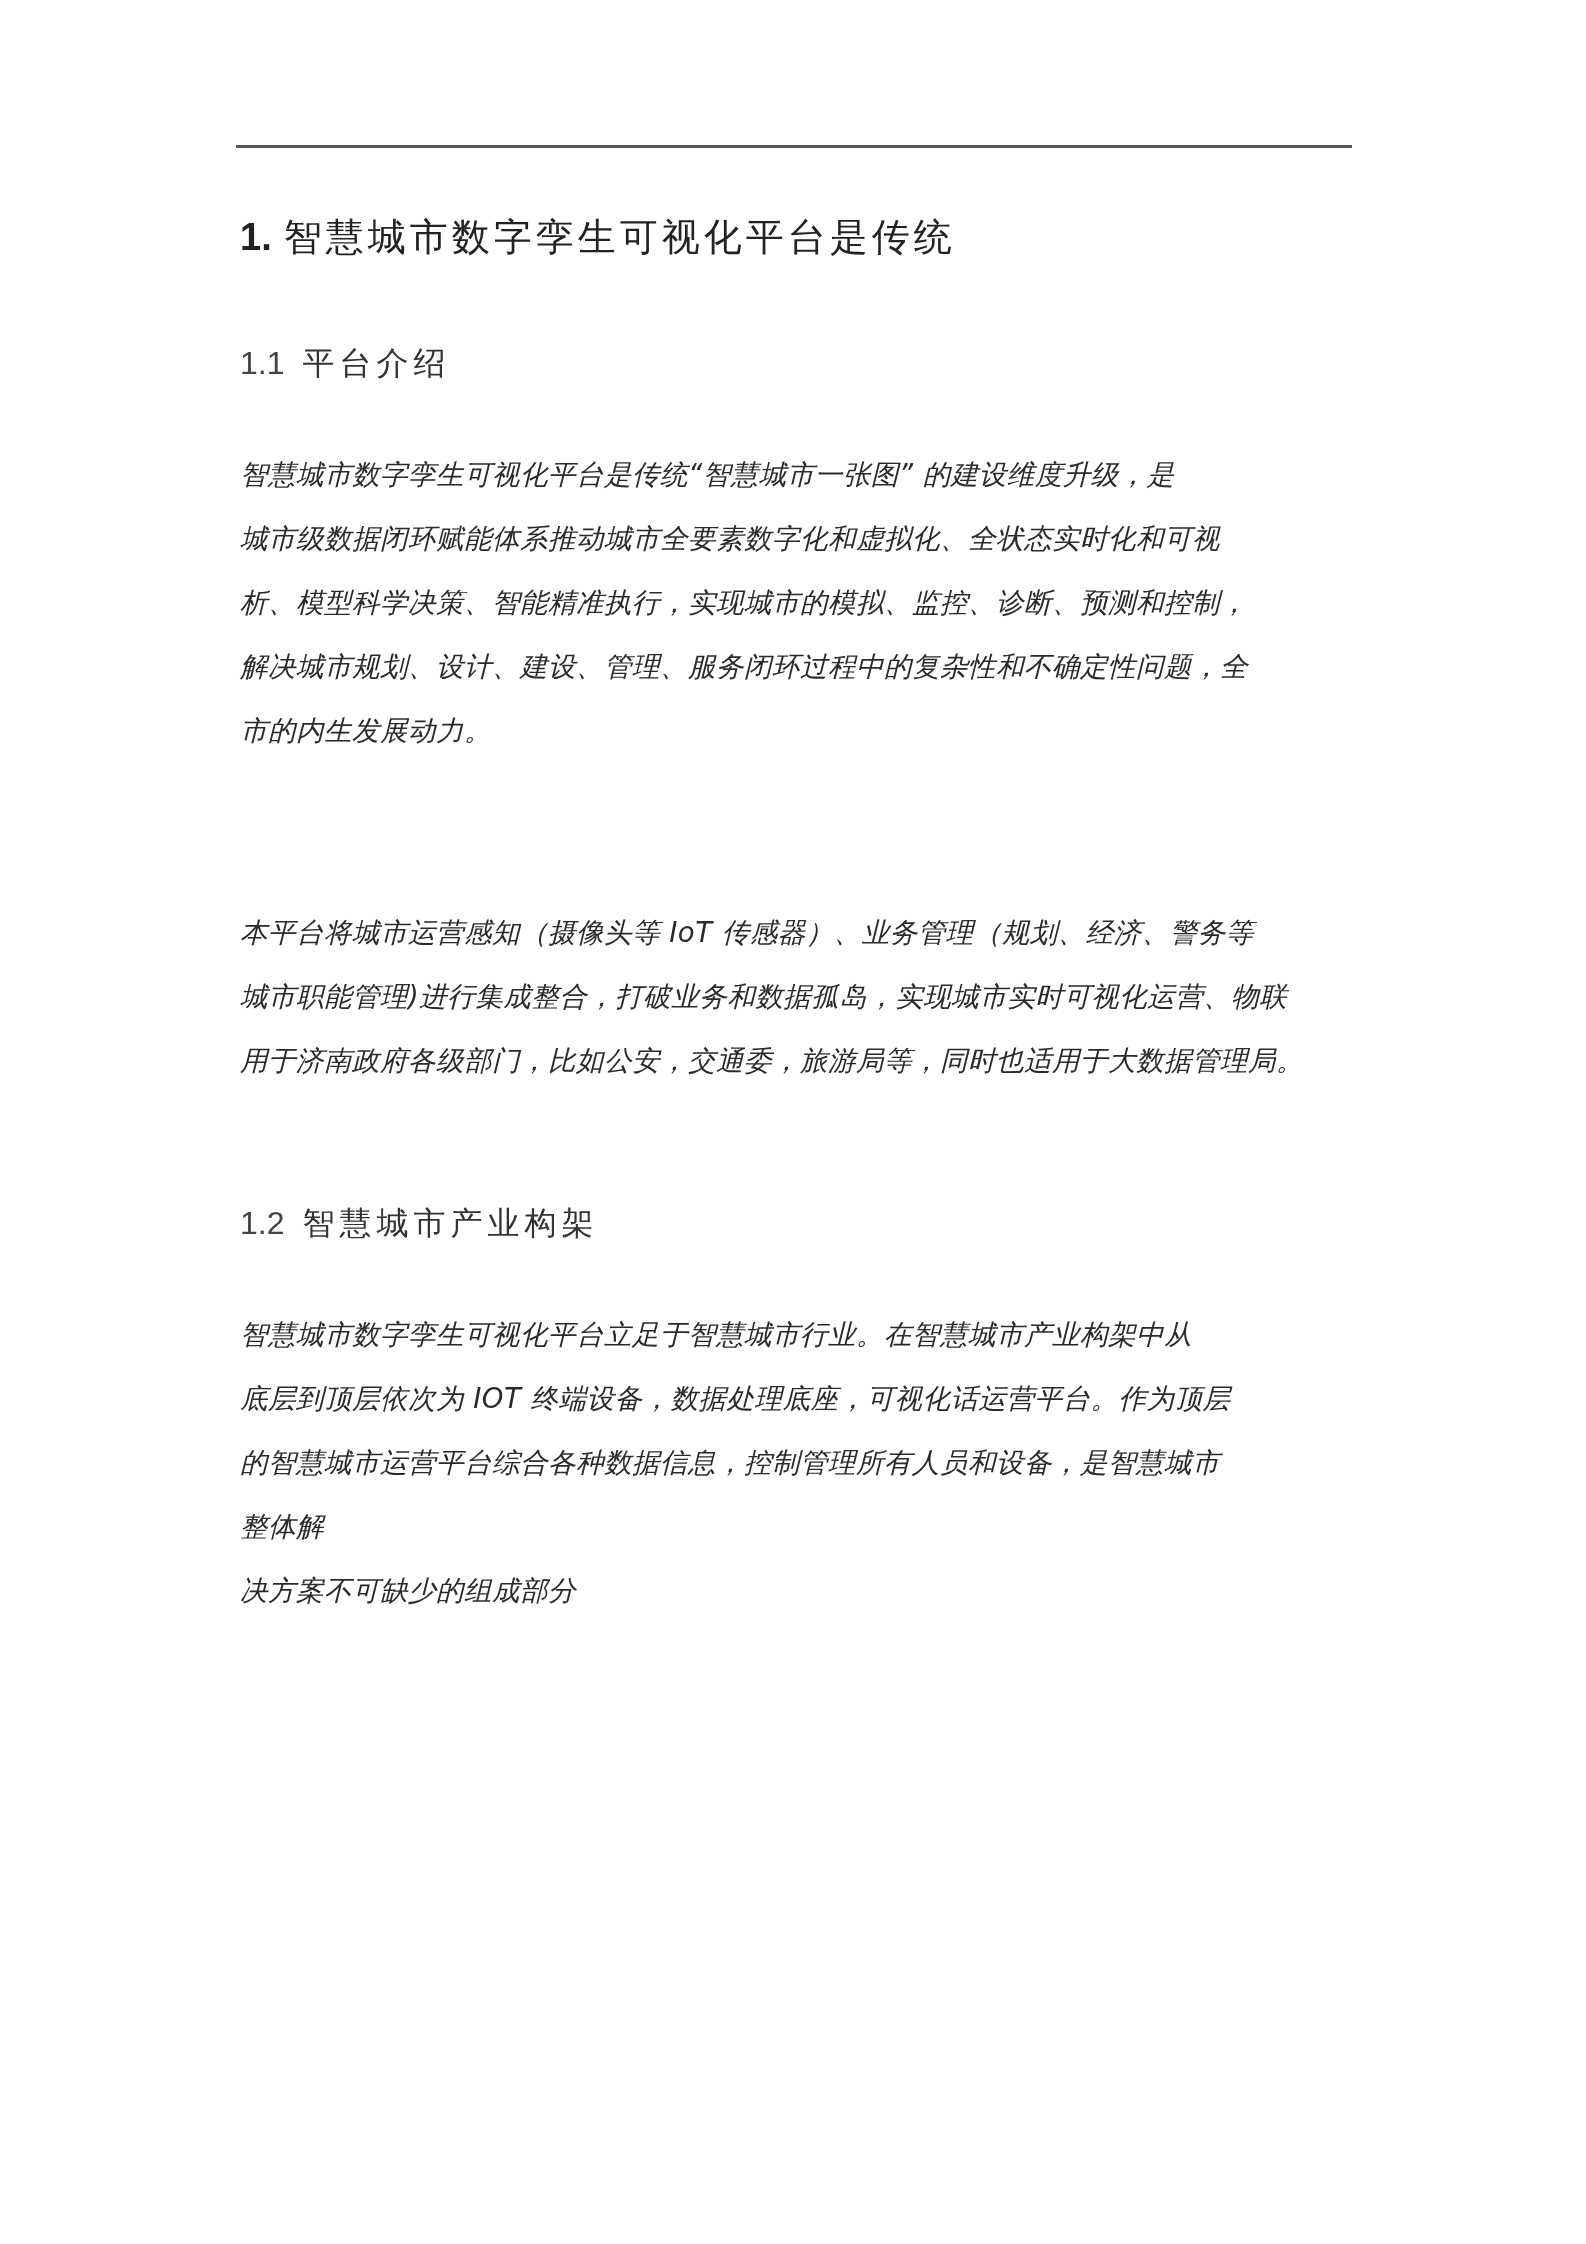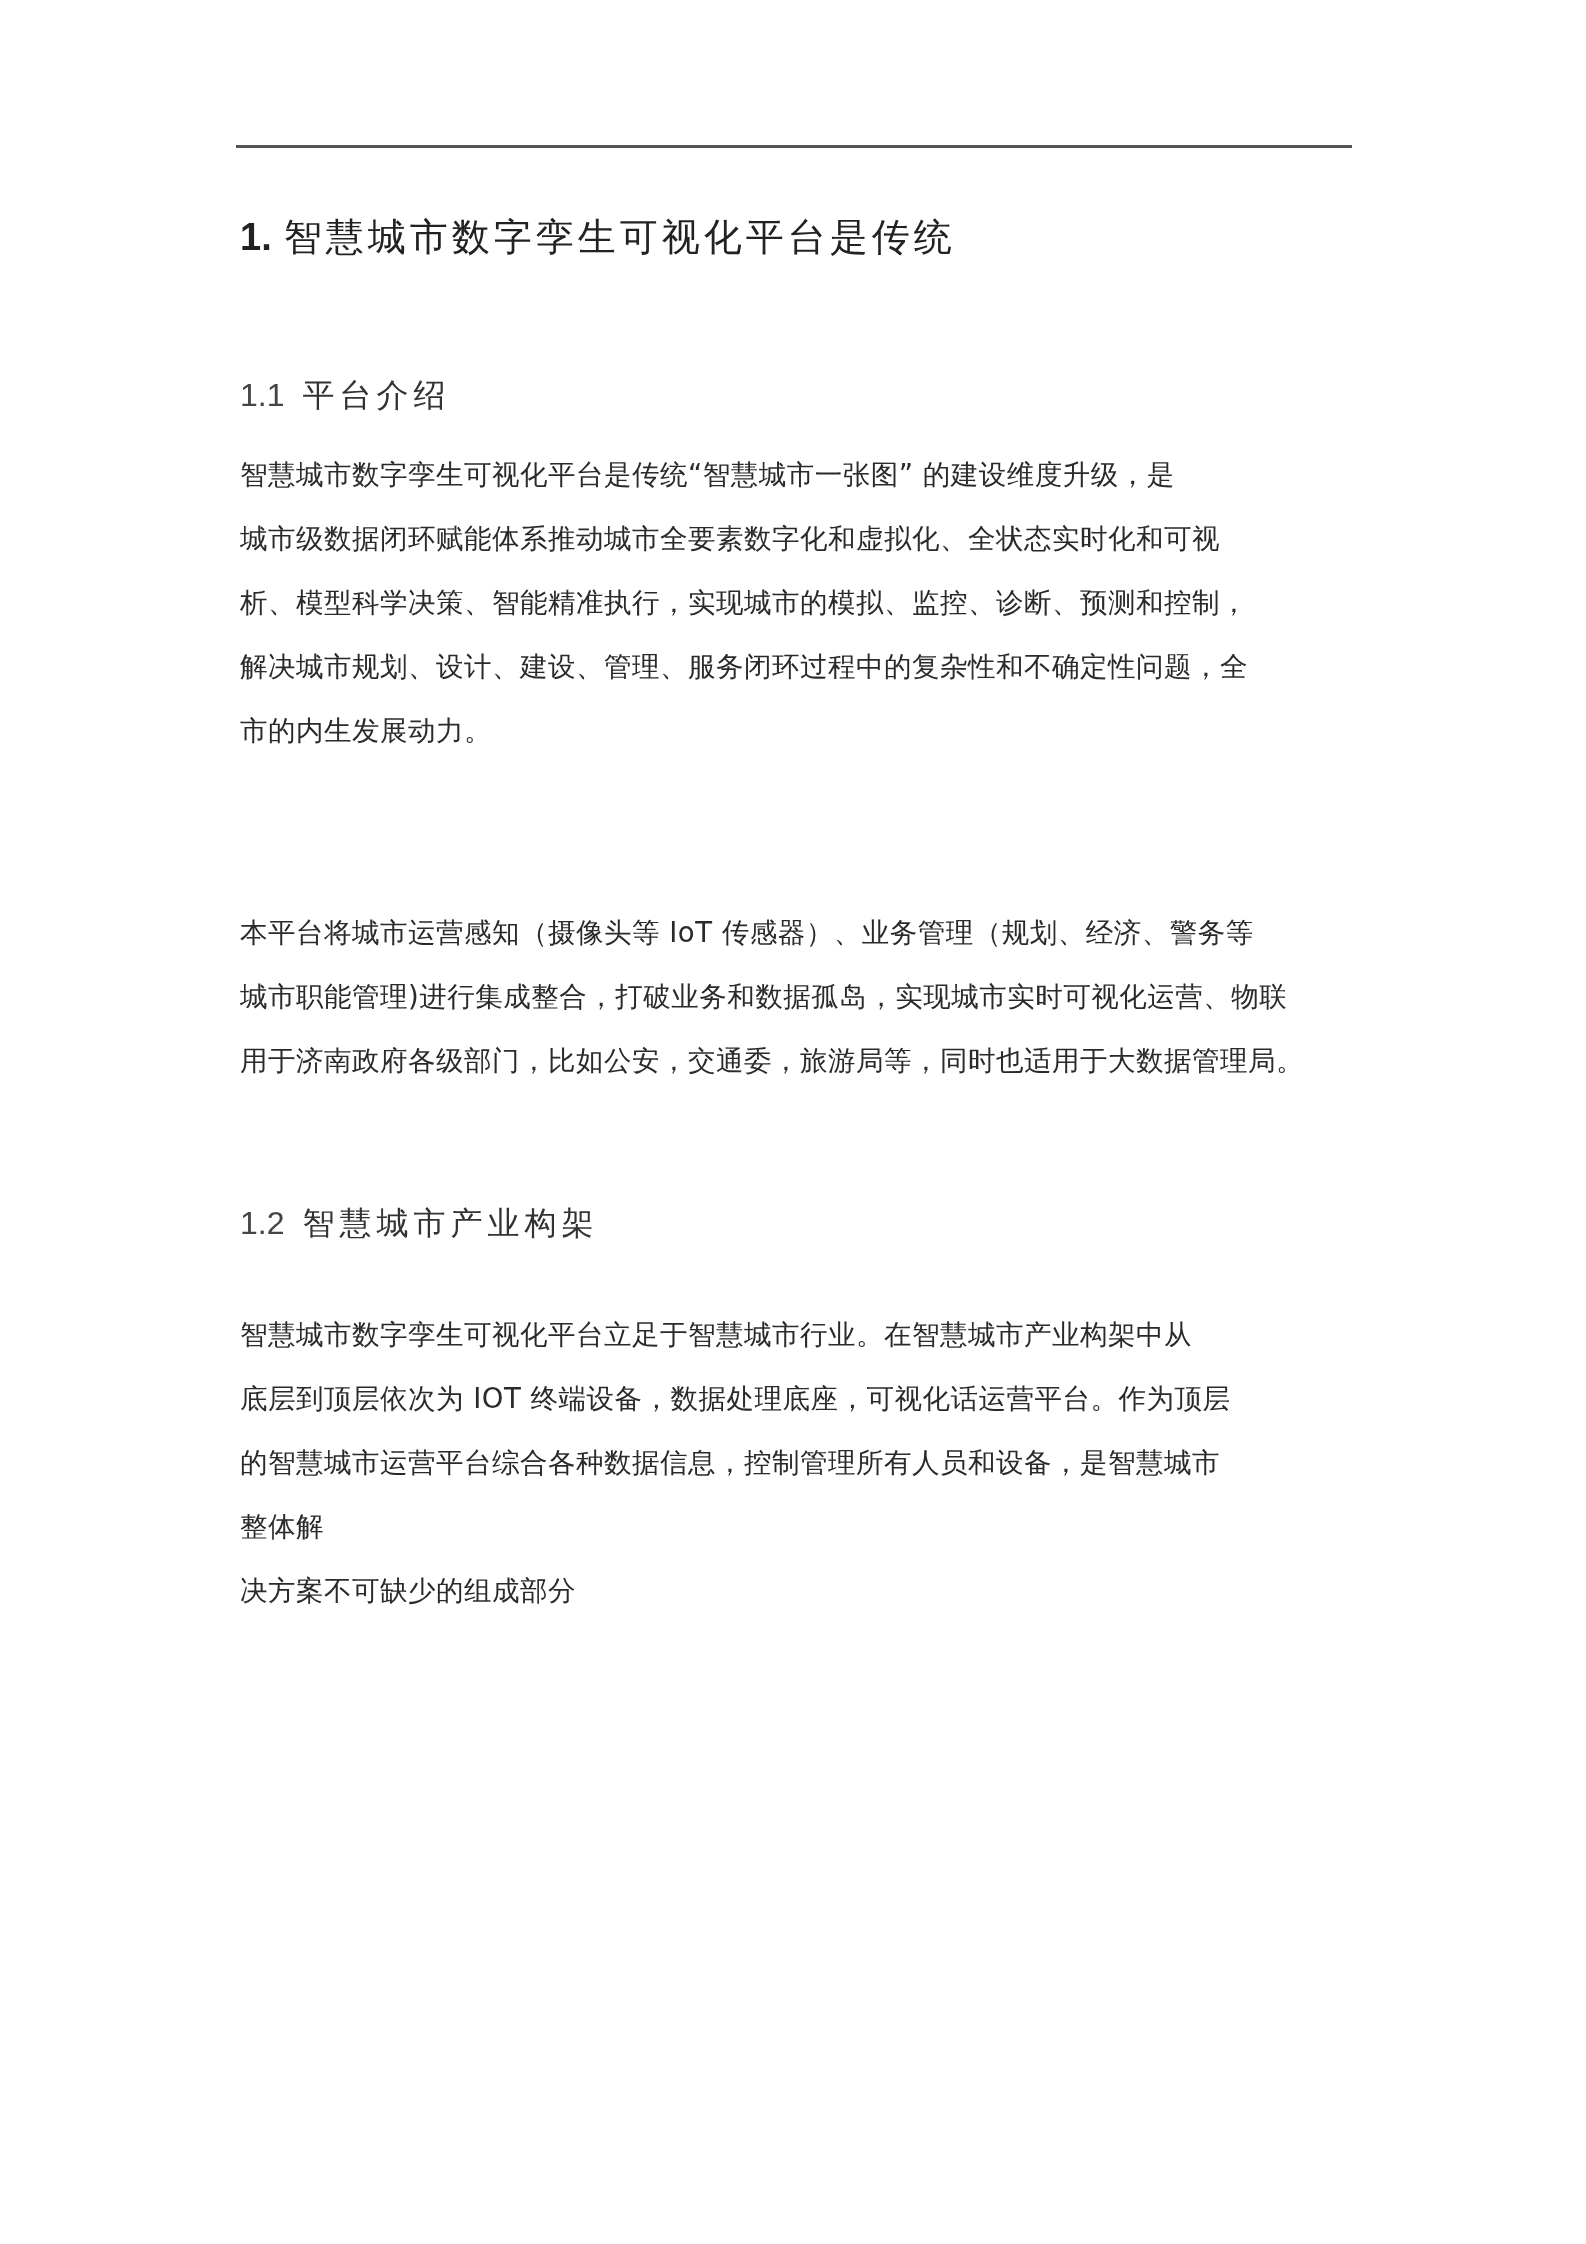--- a/index.html
+++ b/index.html
@@ -64,34 +64,35 @@
       width: 1120px;
       font-size: 27.5px;
       letter-spacing: 0.5px;
       color: #2a2a2a;
     }
     .line {
       display: block;
       height: 64px;
       line-height: 64px;
       white-space: nowrap;
+      font-style: italic;
     }
   </style>
 </head>
 <body>
 
 <div class="page">
 
   <div class="header-rule"></div>
 
   <div class="h1">
     <span class="num">1.</span><span>智慧城市数字孪生可视化平台是传统</span>
   </div>
 
-  <div class="h2" style="top:342px;margin-top:32px;">
+  <div class="h2" style="top:342px;">
     <span class="num">1.1</span><span>平台介绍</span>
   </div>
 
   <div class="para" style="top:442px;">
     <span class="line">智慧城市数字孪生可视化平台是传统“智慧城市一张图” 的建设维度升级，是</span>
     <span class="line">城市级数据闭环赋能体系推动城市全要素数字化和虚拟化、全状态实时化和可视</span>
     <span class="line">析、模型科学决策、智能精准执行，实现城市的模拟、监控、诊断、预测和控制，</span>
     <span class="line">解决城市规划、设计、建设、管理、服务闭环过程中的复杂性和不确定性问题，全</span>
     <span class="line">市的内生发展动力。</span>
   </div>

